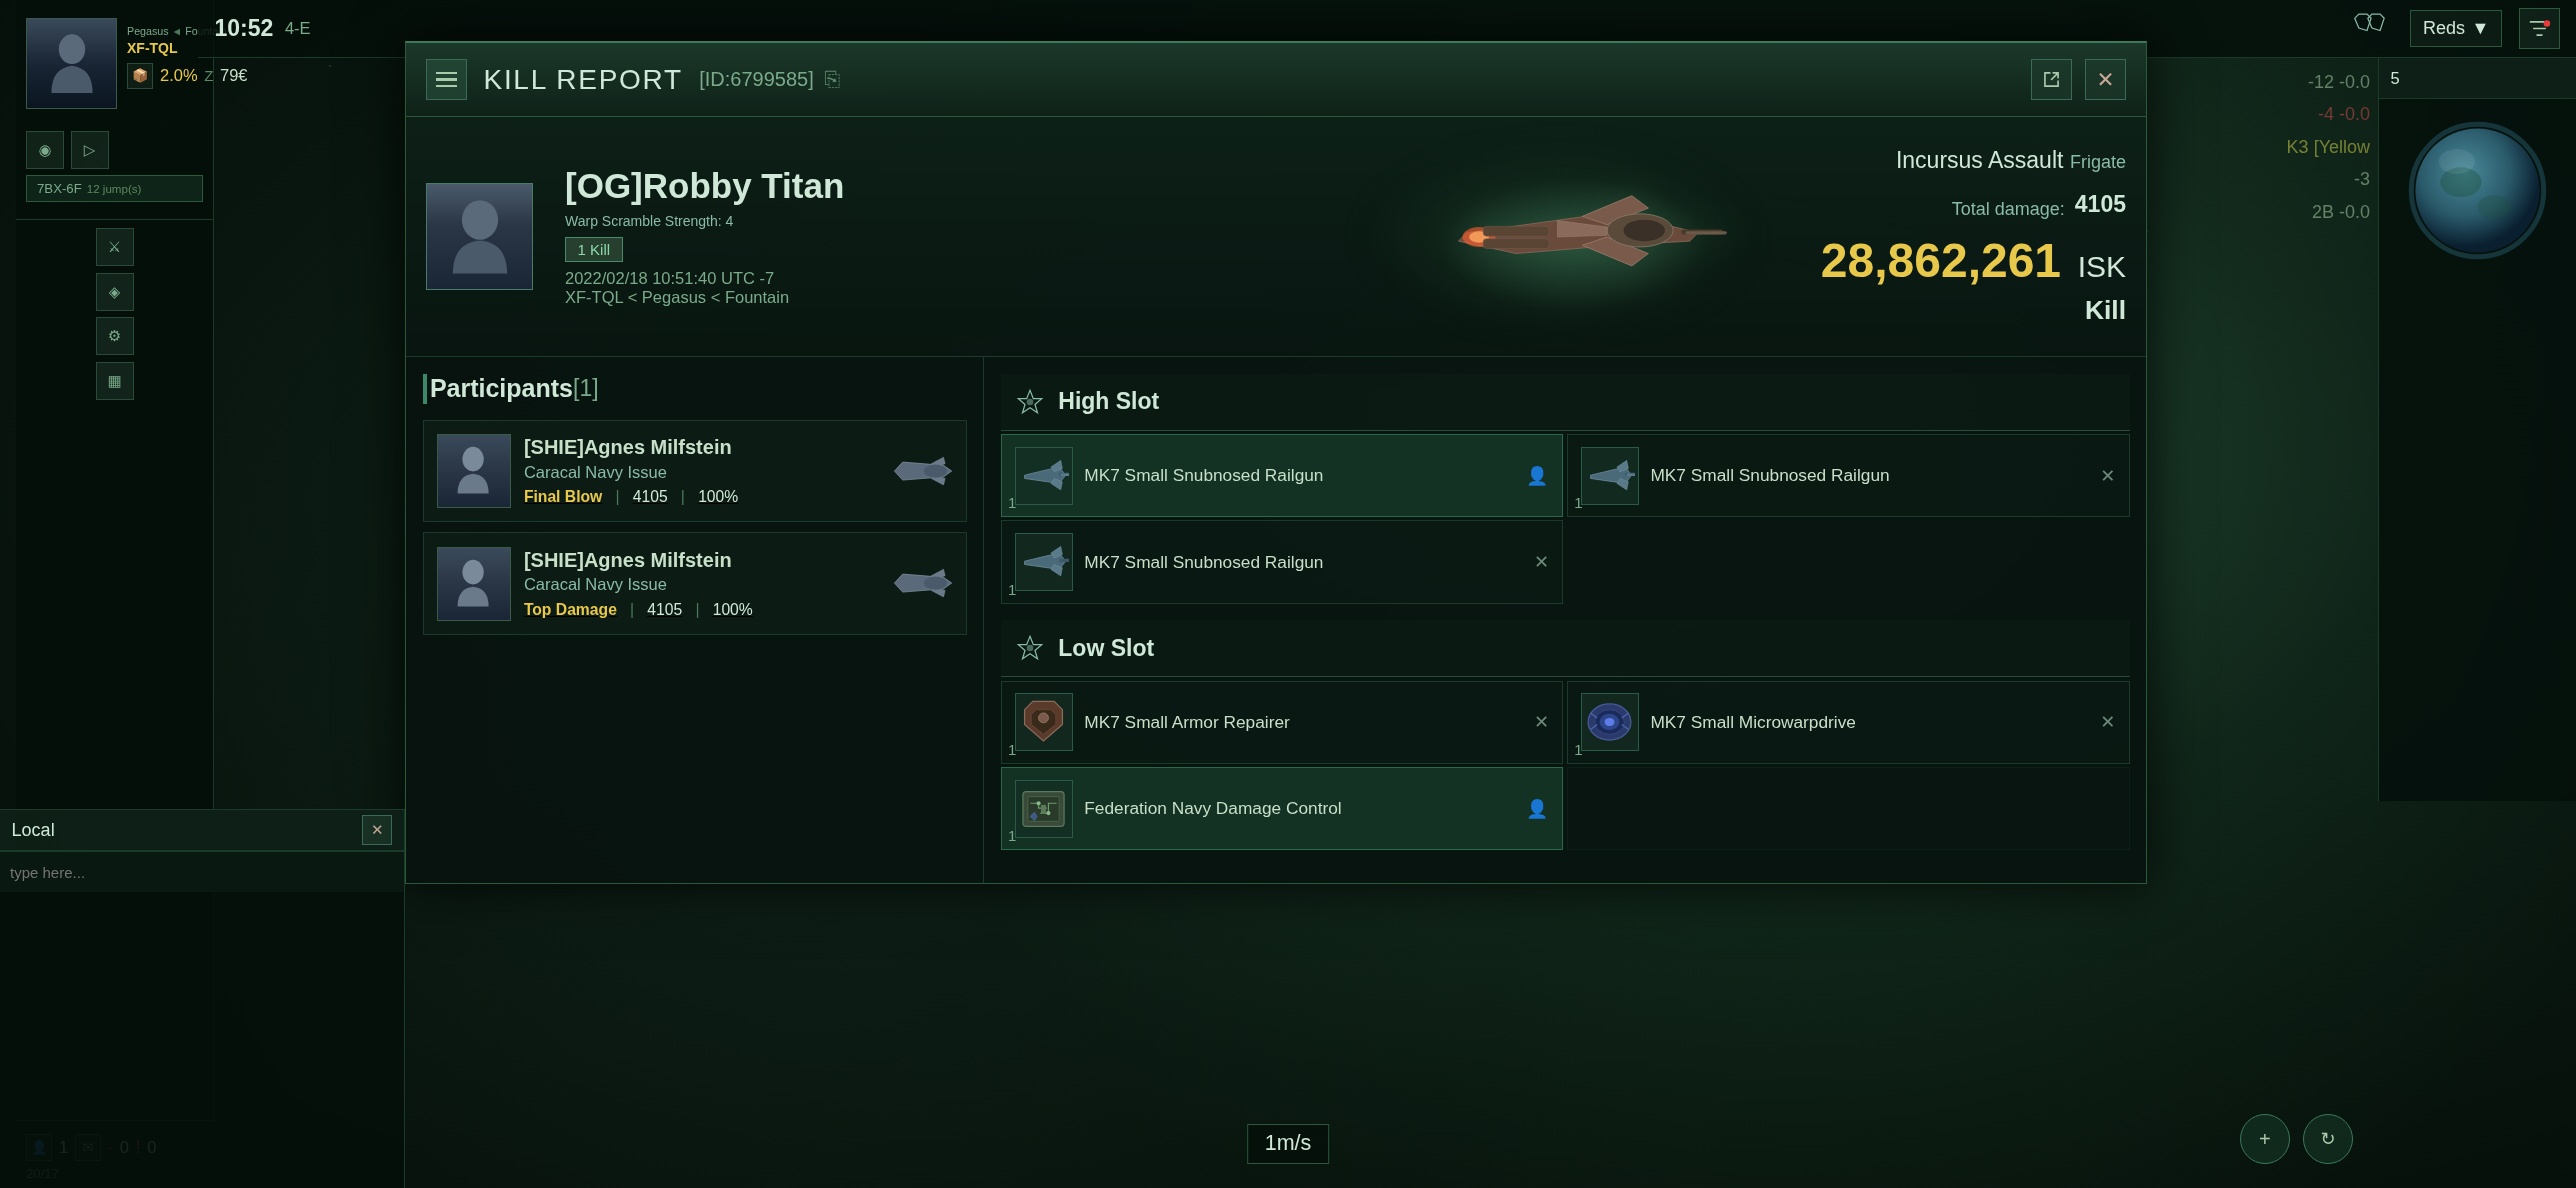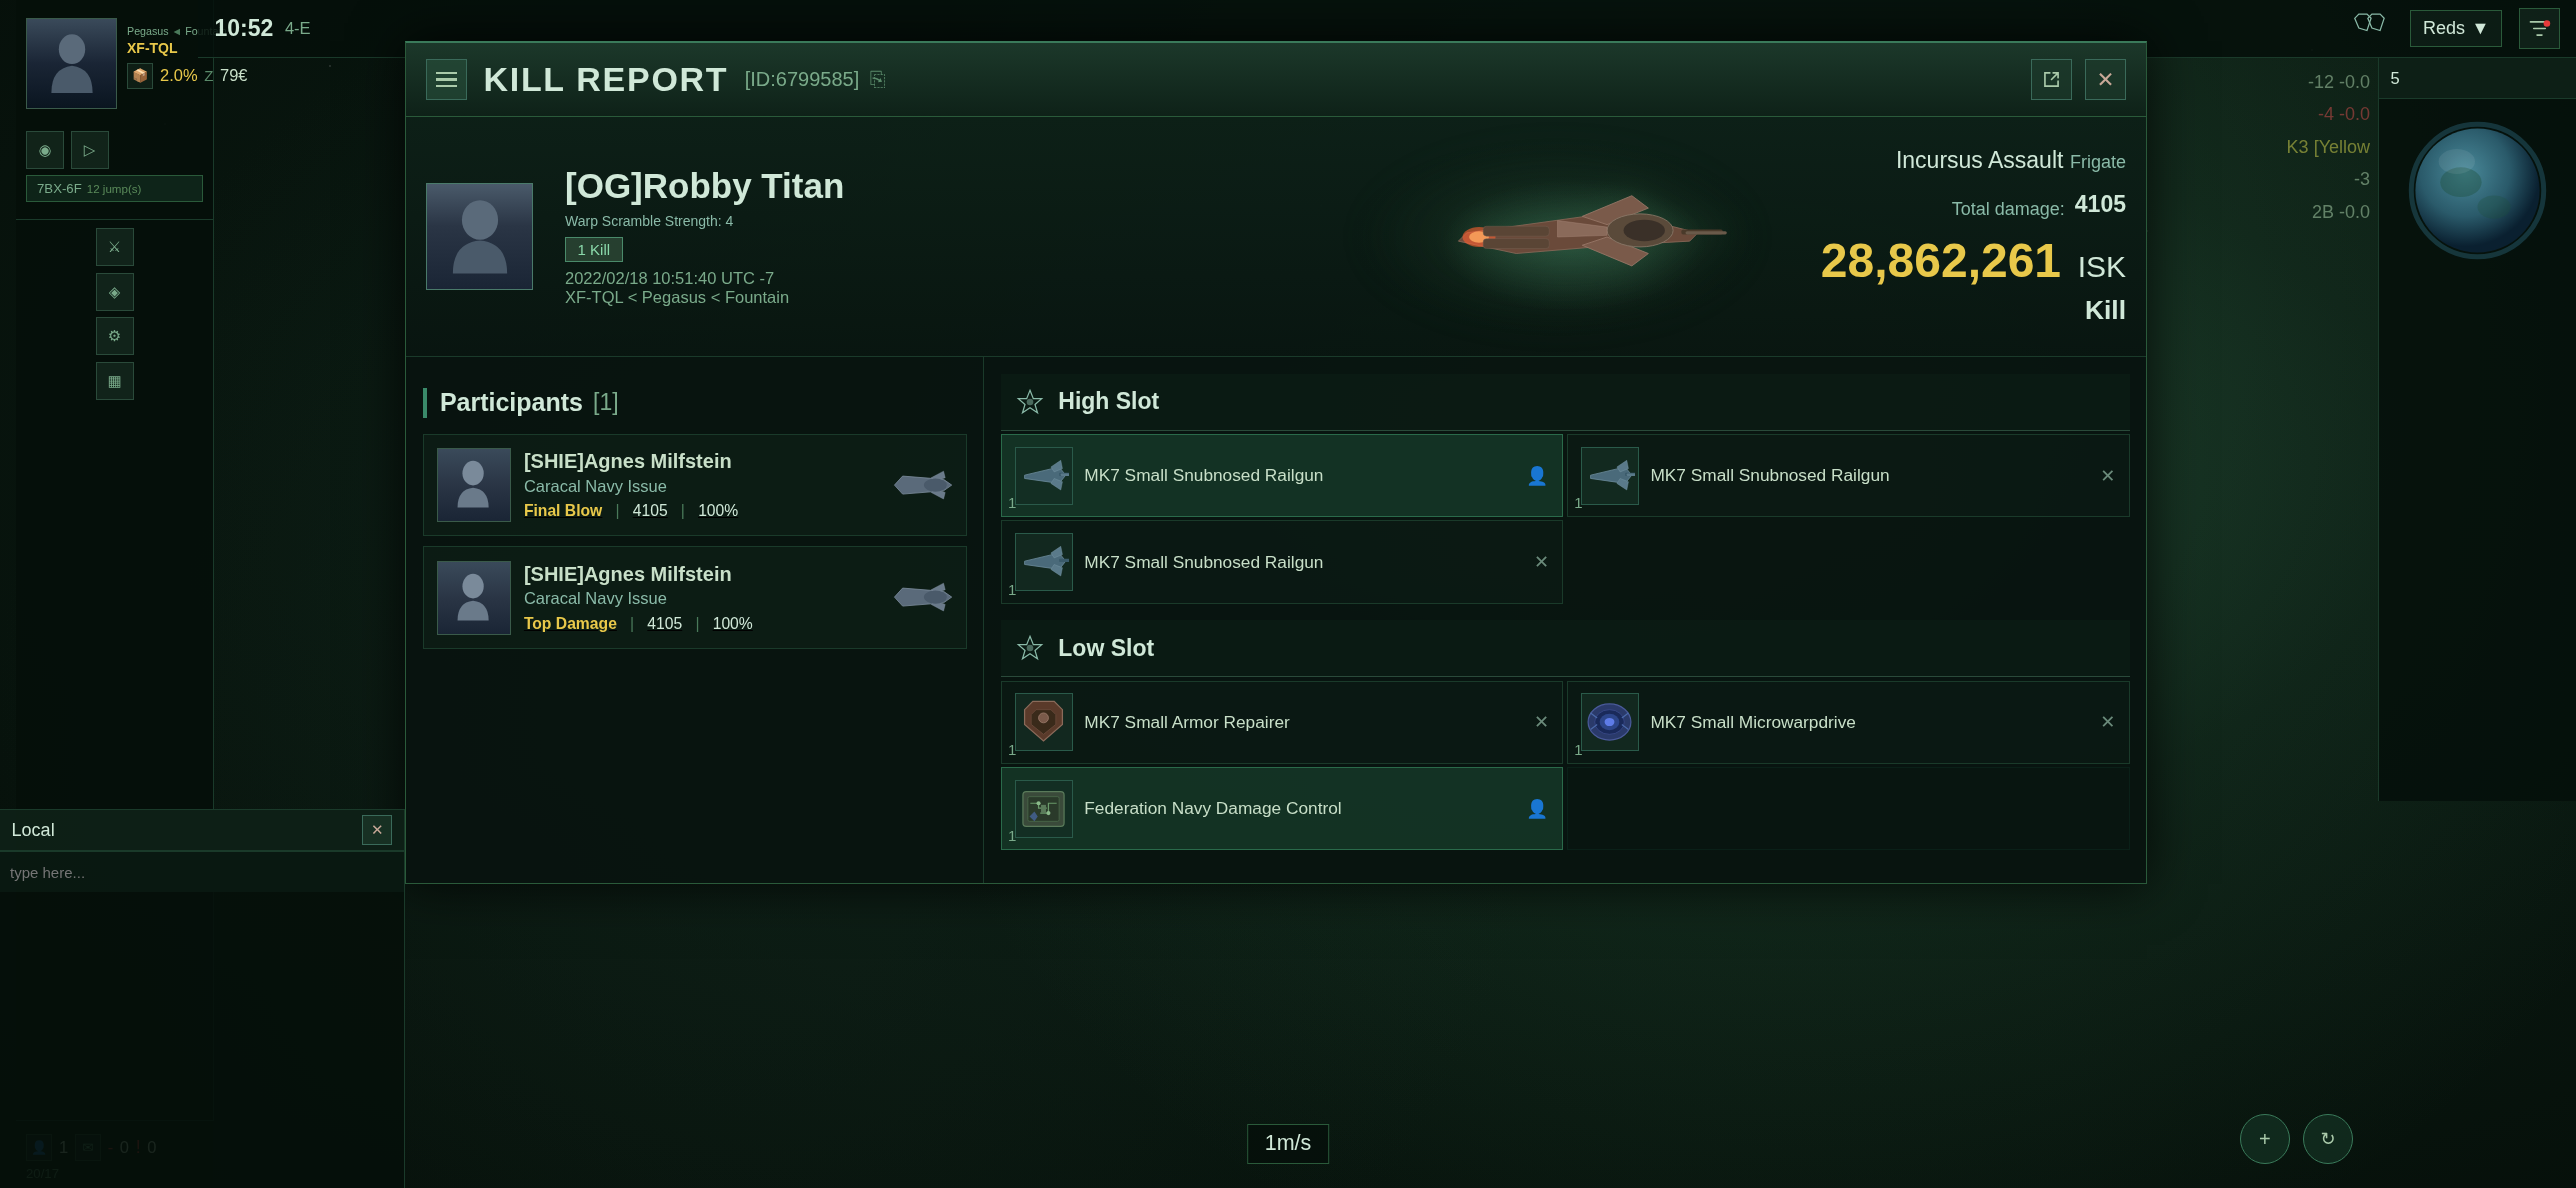--- a/index.html
+++ b/index.html
@@ -172,22 +172,22 @@
       justify-content: center;
       gap: 4.1px;
       cursor: pointer;
     }
     .menu-line {
       width: 21.5px;
       height: 2.5px;
       background: #aacaaa;
     }
     .dialog-title {
-      font-size: 34px;
-      font-weight: bold;
+      font-size: 28px;
+      font-weight: normal;
       color: #d0e8d8;
       letter-spacing: 1.7px;
       text-transform: uppercase;
     }
     .dialog-id {
       color: #7aaa8a;
       font-size: 20px;
     }
     .dialog-actions {
       margin-left: auto;
@@ -337,23 +337,21 @@
     
     .participants-column {
       width: 578px;
       border-right: 0.8px solid #1a3a2a;
       overflow-y: auto;
       padding: 16.5px;
     }
     .section-header {
       display: flex;
       align-items: center;
-      gap: 10px;
       margin-bottom: 16.5px;
-      margin-top: 14px;
     }
     .section-title {
       font-size: 25px;
       color: #d0e8d8;
       font-weight: bold;
     }
     .section-count {
       color: #7aaa8a;
       font-size: 23px;
     }

